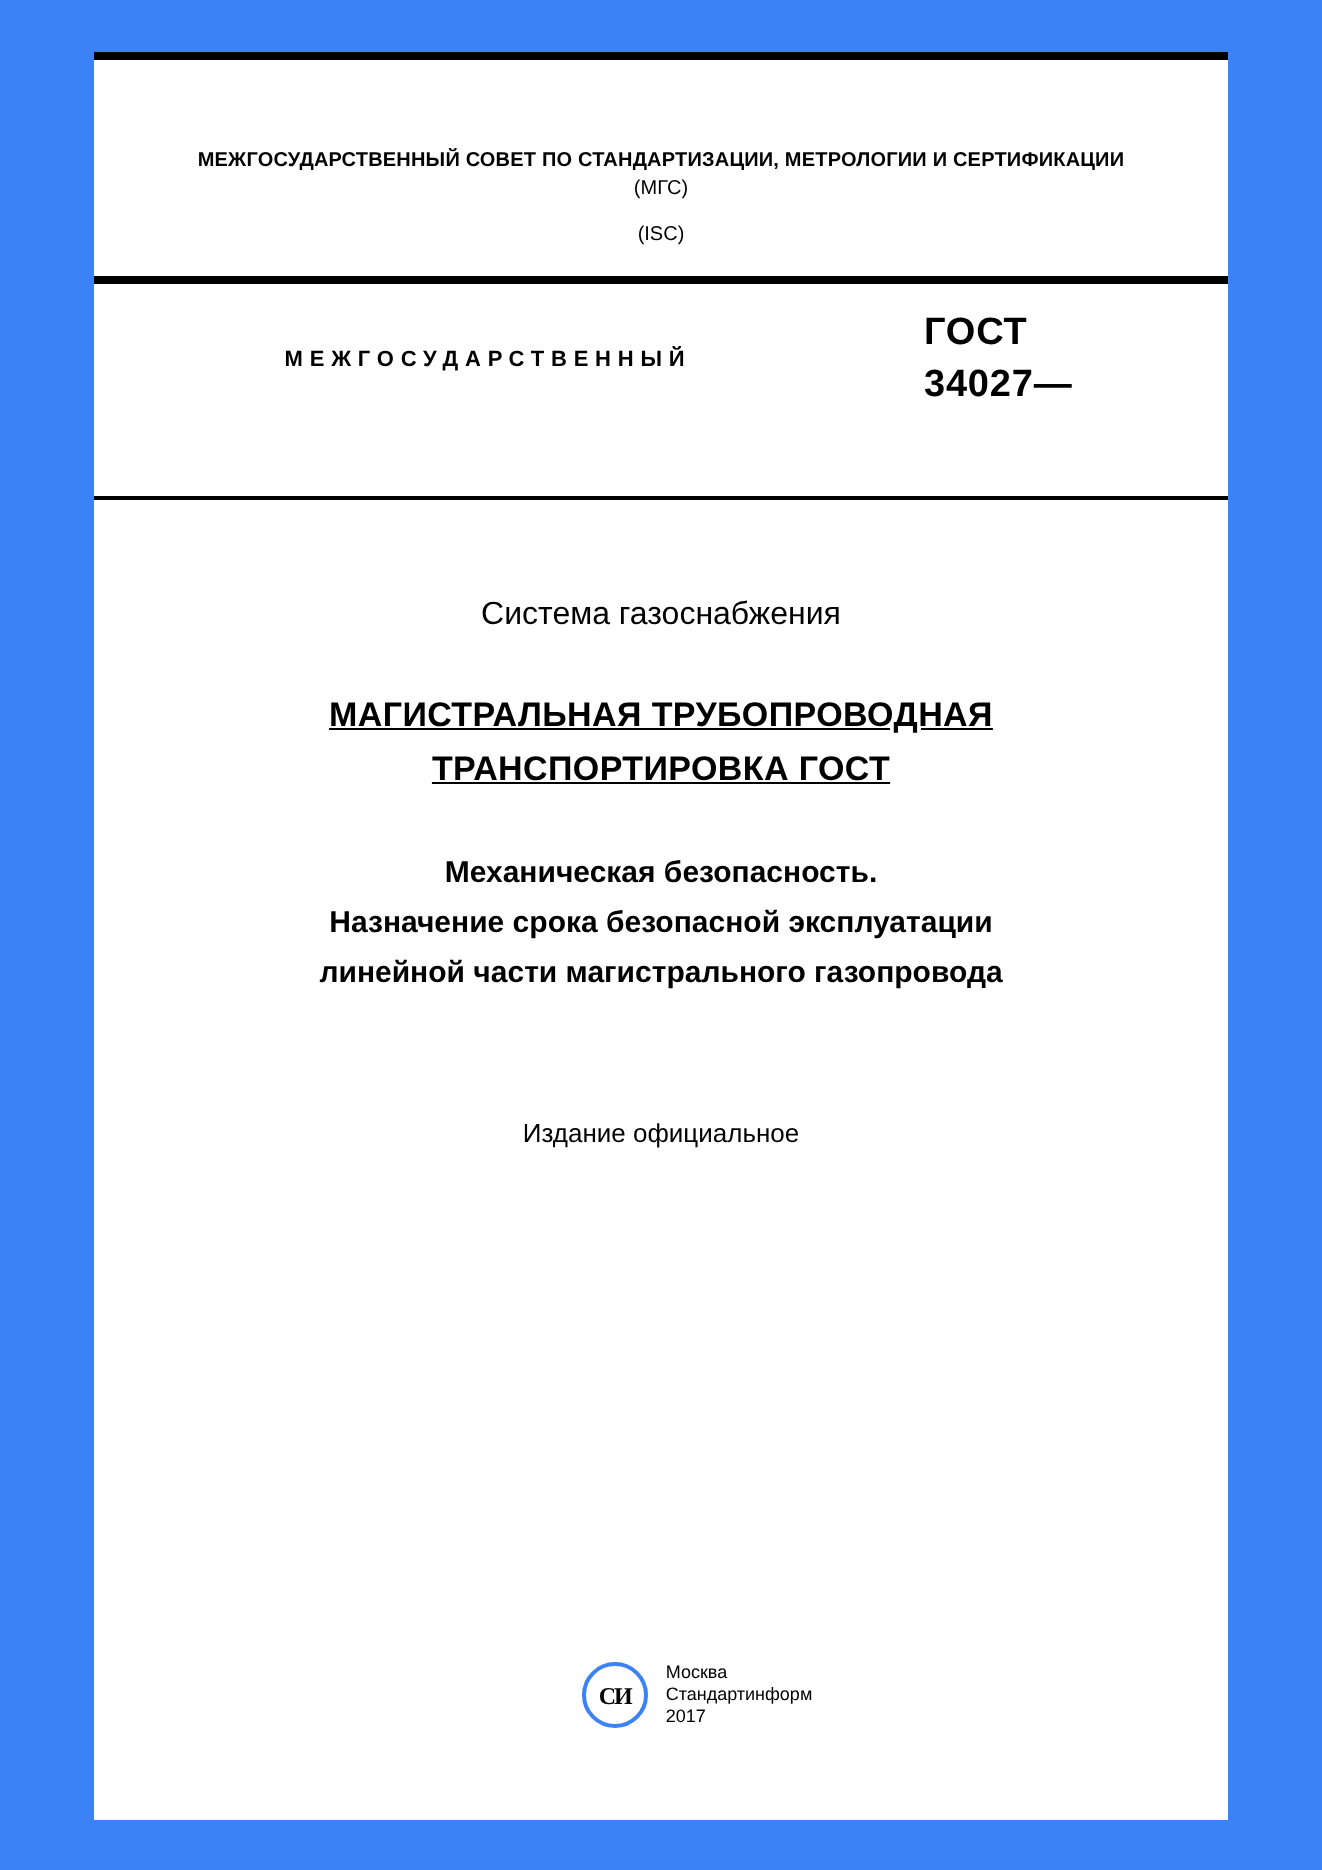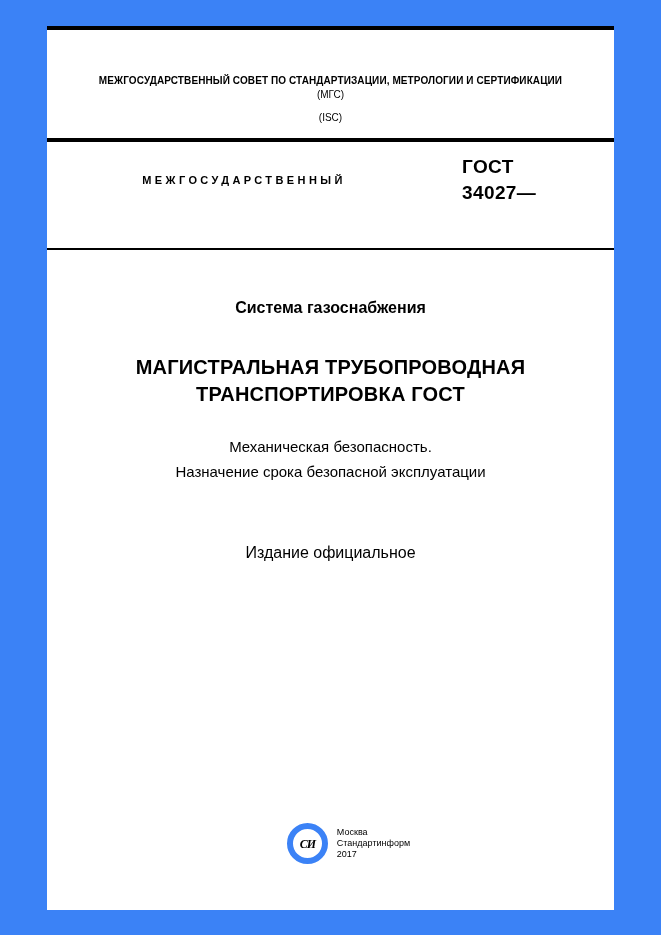--- a/index.html
+++ b/index.html
@@ -78,39 +78,40 @@
 
   .rule-after-std { margin-top: 42px; }
 
   
   .main-block {
     text-align: center;
     margin-top: 48px;
   }
   .title-sys {
     font-size: 16px;
-    font-weight: bold;
+    font-weight: normal;
     line-height: 20px;
   }
   .title-main {
-    font-size: 20px;
+    font-size: 17px;
     font-weight: bold;
     line-height: 27px;
-    margin-top: 36px;
+    margin-top: 26px;
     letter-spacing: 0.2px;
+    text-decoration: underline;
   }
   .title-sub {
     font-size: 15px;
-    font-weight: normal;
+    font-weight: bold;
     line-height: 25px;
     margin-top: 26px;
   }
   .edition {
     text-align: center;
-    font-size: 16px;
+    font-size: 13px;
     margin-top: 60px;
   }
 
   
   .footer {
     position: absolute;
     left: 0;
     right: 0;
     bottom: 46px;
     display: flex;
@@ -119,31 +120,30 @@
   }
   .footer-inner {
     display: flex;
     align-items: center;
     gap: 9px;
     transform: translateX(18px);
   }
   .logo {
     width: 29px;
     height: 29px;
-    border: 6px solid #3b82f6;
+    border: 2px solid #3b82f6;
     border-radius: 50%;
     display: flex;
     align-items: center;
     justify-content: center;
     font-size: 12px;
     font-weight: bold;
     font-family: "Liberation Serif", serif;
     letter-spacing: -1px;
     line-height: 1;
-    font-style: italic;
   }
   .publisher {
     font-size: 9px;
     line-height: 11px;
   }
 </style>
 </head>
 <body>
 
 <div class="page">
@@ -174,20 +174,21 @@
 
     <div class="main-block">
       <div class="title-sys">Система газоснабжения</div>
       <div class="title-main">
         <div>МАГИСТРАЛЬНАЯ ТРУБОПРОВОДНАЯ</div>
         <div>ТРАНСПОРТИРОВКА ГОСТ</div>
       </div>
       <div class="title-sub">
         <div>Механическая безопасность.</div>
         <div>Назначение срока безопасной эксплуатации</div>
+        <div>линейной части магистрального газопровода</div>
       </div>
     </div>
 
     <div class="edition">Издание официальное</div>
 
     <div class="footer">
       <div class="footer-inner">
         <div class="logo">СИ</div>
         <div class="publisher">
           <div>Москва</div>

